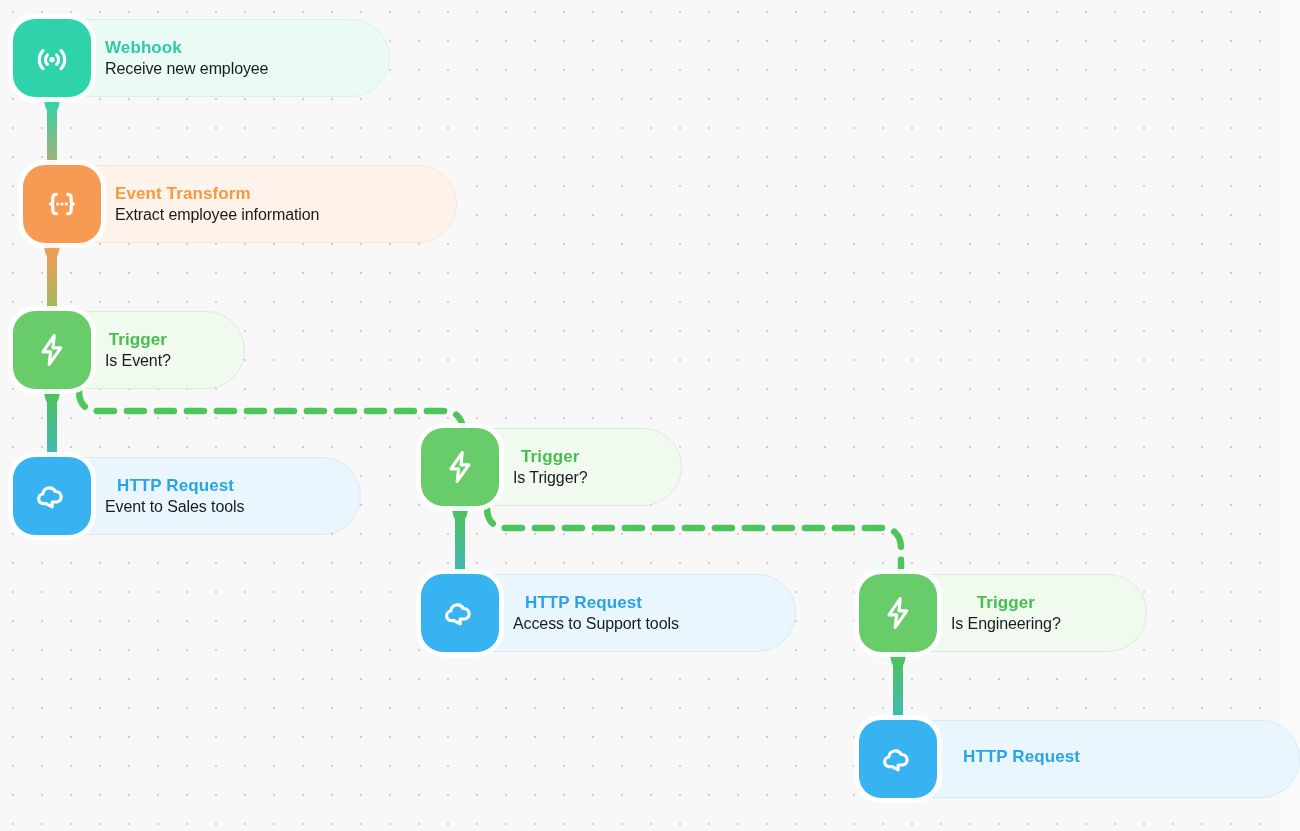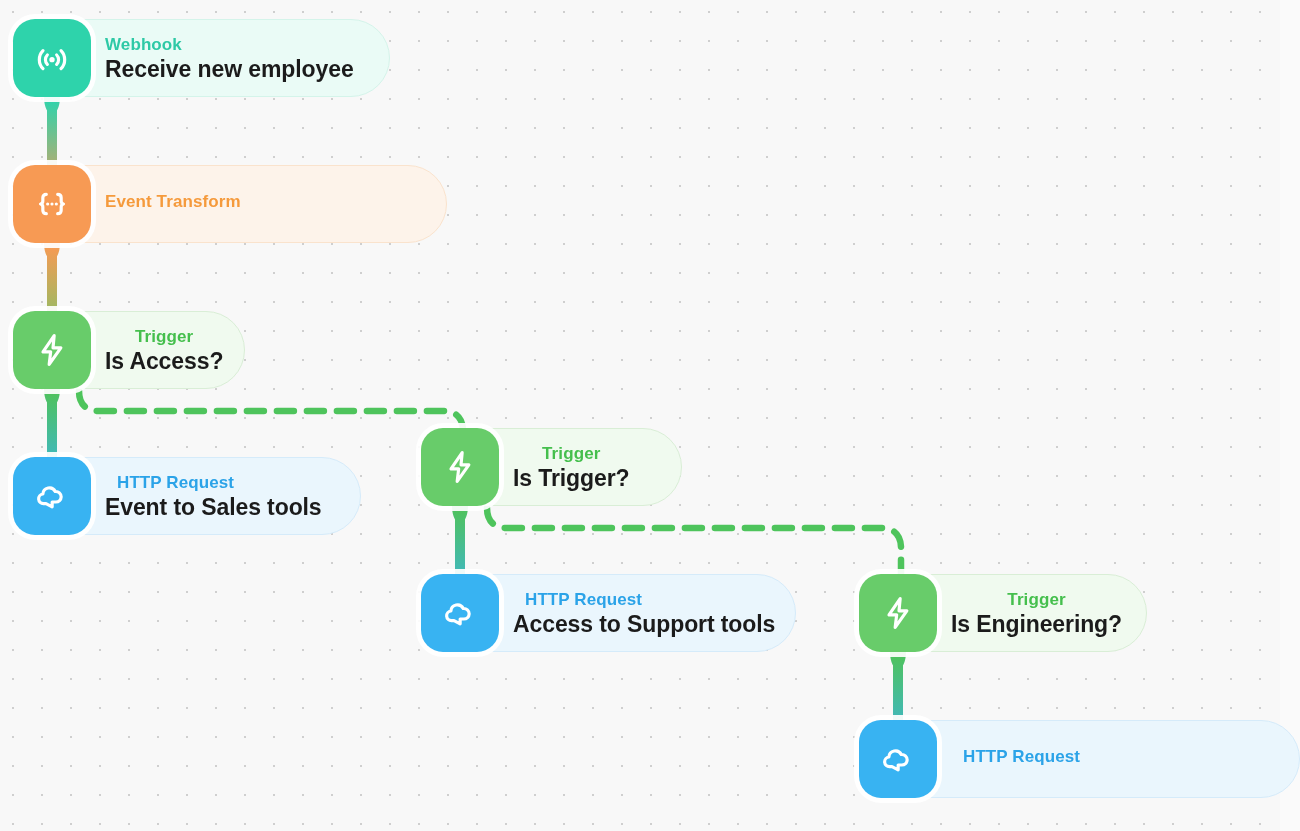--- a/index.html
+++ b/index.html
@@ -77,22 +77,22 @@
   }
 
   .kind {
     font-size: 17px;
     font-weight: 600;
     letter-spacing: 0.1px;
     margin-bottom: 5px;
   }
 
   .title {
-    font-size: 23px;
-    font-weight: 700;
+    font-size: 16px;
+    font-weight: 400;
     color: #1b1b1b;
     letter-spacing: -0.1px;
   }
 
   
   .t-webhook .tile  { background: #2ed3ab; }
   .t-webhook .card  { background: #eafbf6; border-color: #d4f4ea; }
   .t-webhook .kind  { color: #2ec9a6; }
 
   
@@ -174,46 +174,47 @@
         <path d="M6.6 7.6a7.7 7.7 0 0 0 0 10.8"></path>
         <path d="M17.4 7.6a7.7 7.7 0 0 1 0 10.8"></path>
       </svg>
     </div>
     <div class="labels" style="margin-left:14px;">
       <span class="kind">Webhook</span>
       <span class="title">Receive new employee</span>
     </div>
   </div>
 
-  <div class="node t-transform" style="left:13px; top:165px;">
+  <div class="node t-transform" style="left:23px; top:165px;">
     <div class="node-card card" style="left:0; top:0; width:434px;"></div>
     <div class="tile">
       <svg width="40" height="40" viewBox="0 0 24 24" fill="none" stroke="#ffffff" stroke-width="1.9" stroke-linecap="round" stroke-linejoin="round">
         <path d="M8.6 6.2c-1.5 0-2.1.8-2.1 2.1v1.9c0 1-.5 1.6-1.4 1.8.9.2 1.4.8 1.4 1.8v1.9c0 1.3.6 2.1 2.1 2.1"></path>
         <path d="M15.4 6.2c1.5 0 2.1.8 2.1 2.1v1.9c0 1 .5 1.6 1.4 1.8-.9.2-1.4.8-1.4 1.8v1.9c0 1.3-.6 2.1-2.1 2.1"></path>
         <circle cx="9.4" cy="12" r="0.95" fill="#ffffff" stroke="none"></circle>
         <circle cx="12" cy="12" r="0.95" fill="#ffffff" stroke="none"></circle>
         <circle cx="14.6" cy="12" r="0.95" fill="#ffffff" stroke="none"></circle>
       </svg>
     </div>
     <div class="labels" style="margin-left:14px;">
       <span class="kind">Event Transform</span>
+      <span class="title">Extract employee information</span>
     </div>
   </div>
 
   <div class="node t-trigger" style="left:13px; top:311px;">
     <div class="node-card card" style="left:0; top:0; width:232px;"></div>
     <div class="tile">
       <svg width="40" height="40" viewBox="0 0 24 24" fill="none" stroke="#ffffff" stroke-width="1.9" stroke-linecap="round" stroke-linejoin="round">
         <path d="M13.3 3.4 6.6 13.1h4.6l-.9 7.5 7-9.9h-4.7z"></path>
       </svg>
     </div>
     <div class="labels" style="margin-left:14px;">
       <span class="kind">Trigger</span>
-      <span class="title">Is Access?</span>
+      <span class="title">Is Event?</span>
     </div>
   </div>
 
   <div class="node t-http" style="left:13px; top:457px;">
     <div class="node-card card" style="left:0; top:0; width:348px;"></div>
     <div class="tile">
       <svg width="40" height="40" viewBox="0 0 24 24" fill="none" stroke="#ffffff" stroke-width="1.9" stroke-linecap="round" stroke-linejoin="round">
         <path d="M8.4 16.6H6.9a2.9 2.9 0 0 1-.35-5.78 3.9 3.9 0 0 1 7.4-1.5 3.2 3.2 0 0 1 3.55 3.18 3.2 3.2 0 0 1-3.2 3.1h-2.2v2.9z"></path>
       </svg>
     </div>

